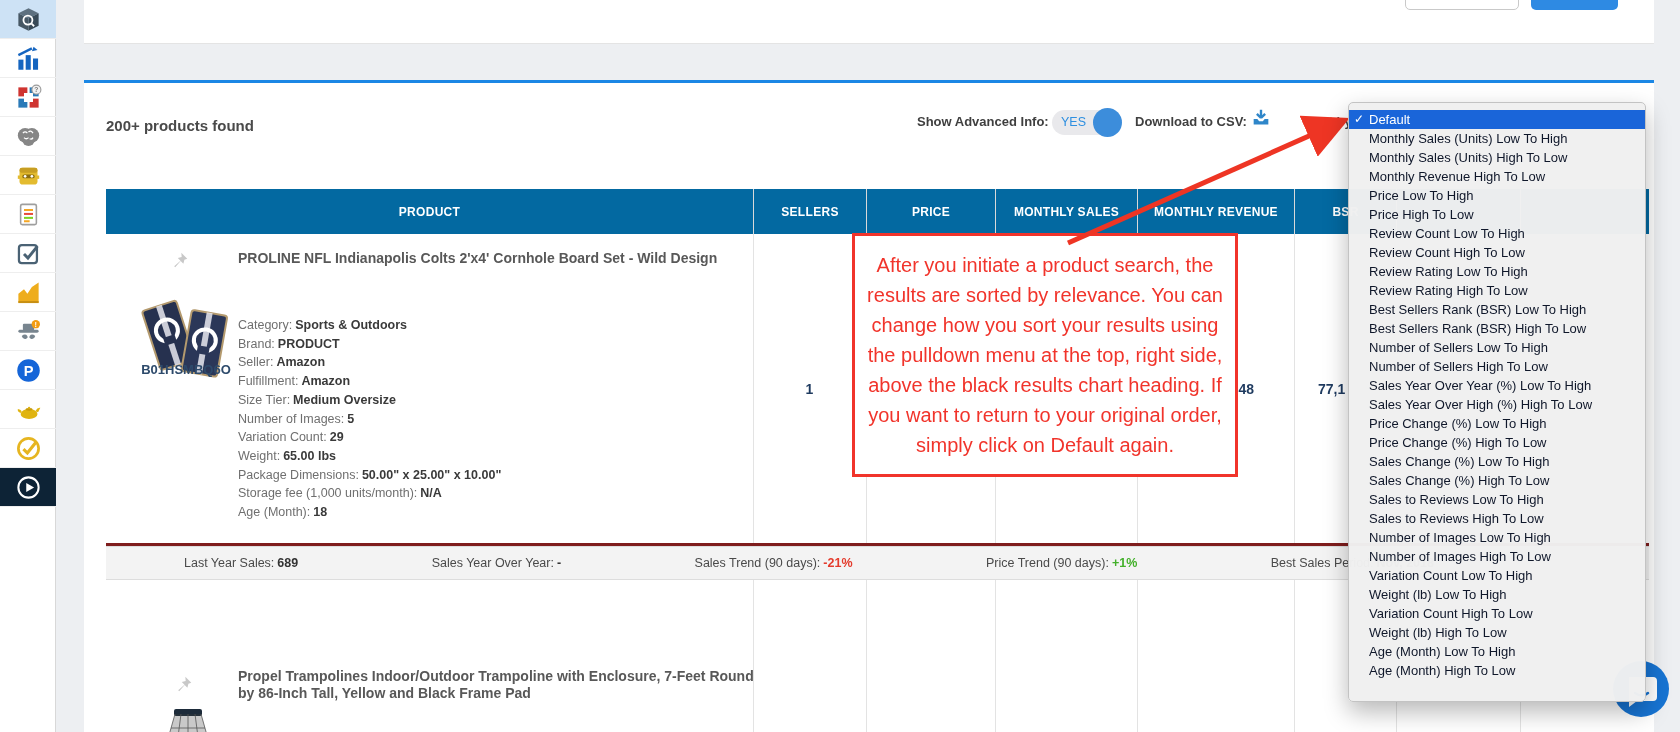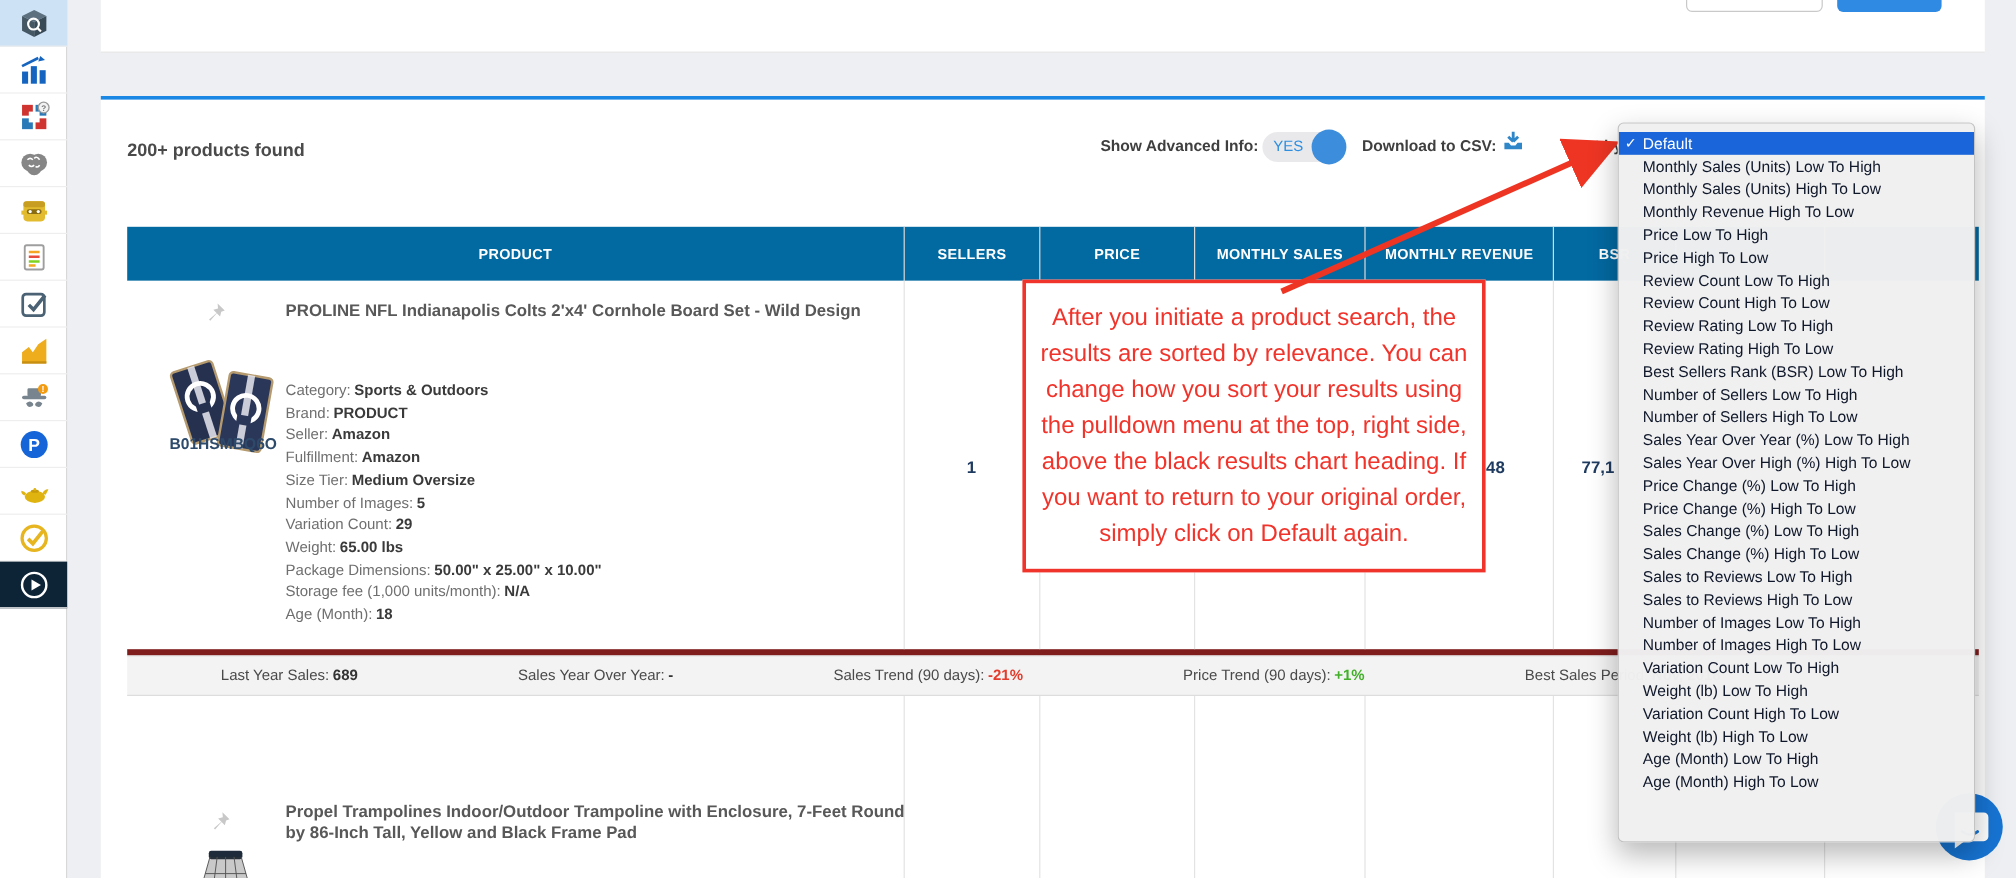--- a/index.html
+++ b/index.html
@@ -30,21 +30,21 @@
   .toggle .knob{position:absolute;right:-5px;top:-2px;width:29px;height:29px;border-radius:50%;background:#3c8ddb;}
   .csv-icon{position:absolute;left:1166px;top:24px;width:22px;height:22px;cursor:pointer;}
 
   
   .table{position:absolute;left:22px;top:67px;width:1543px;}
   .thead{display:flex;height:45px;background:#0369a1;margin-top:39px;}
   .th{color:#fff;font-size:12px;font-weight:bold;letter-spacing:.3px;display:flex;align-items:center;justify-content:center;border-left:1px solid #d9d9d9;}
   .th:first-child{border-left:none;}
   .c1{width:647px;} .c2{width:113px;} .c3{width:129px;} .c4{width:142px;} .c5{width:157px;} .c6{width:102px;} .c7{width:124px;} .c8{width:129px;}
 
-  .prow{position:relative;background:#fff;border-bottom:5px solid #7f1d1d;}
+  .prow{position:relative;background:#fff;border-bottom:3px solid #7f1d1d;}
   .row1{height:312px;}
   .row2{height:274px;border-bottom:none;}
   .vline{position:absolute;top:0;bottom:0;width:1px;background:#e3e3e3;}
   .v1{left:647px;} .v2{left:760px;} .v3{left:889px;} .v4{left:1031px;} .v5{left:1188px;} .v6{left:1290px;} .v7{left:1414px;}
 
   .pin{position:absolute;width:17px;height:20px;cursor:pointer;}
   .p-title{position:absolute;left:132px;font-size:14px;font-weight:bold;color:#585858;line-height:17px;cursor:pointer;}
   .p-img{position:absolute;}
   .asin{position:absolute;left:0;width:160px;text-align:center;font-size:13px;font-weight:bold;color:#2d4a6b;cursor:pointer;}
   .details{position:absolute;left:132px;font-size:12.5px;color:#6f6f6f;}
@@ -381,20 +381,24 @@
       <div class="menu-item">
         <span class="check"></span>
         <span class="mi-label">Review Rating High To Low</span>
       </div>
 
       <div class="menu-item">
         <span class="check"></span>
         <span class="mi-label">Best Sellers Rank (BSR) Low To High</span>
       </div>
 
+      <div class="menu-item">
+        <span class="check"></span>
+        <span class="mi-label">Best Sellers Rank (BSR) High To Low</span>
+      </div>
 
       <div class="menu-item">
         <span class="check"></span>
         <span class="mi-label">Number of Sellers Low To High</span>
       </div>
 
       <div class="menu-item">
         <span class="check"></span>
         <span class="mi-label">Number of Sellers High To Low</span>
       </div>

